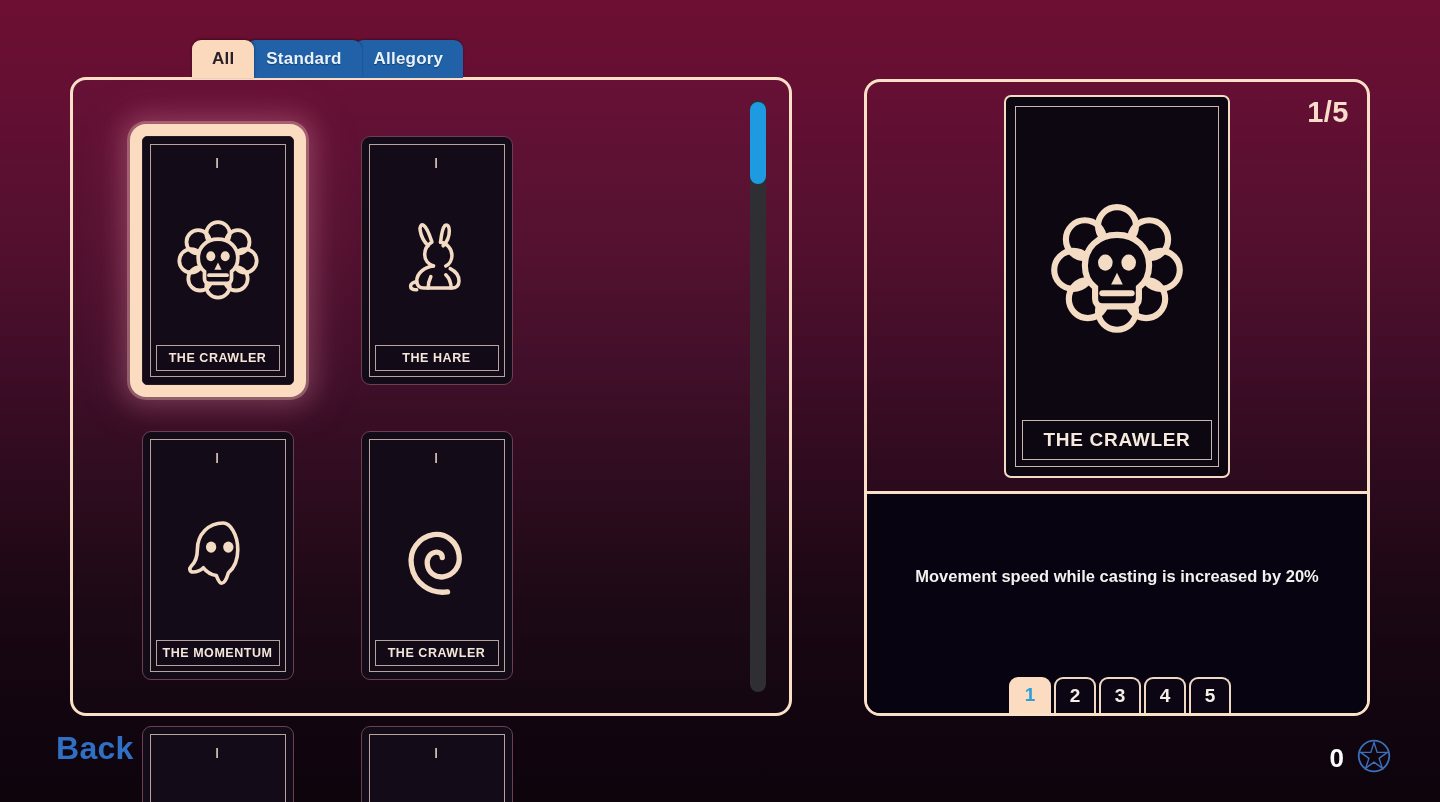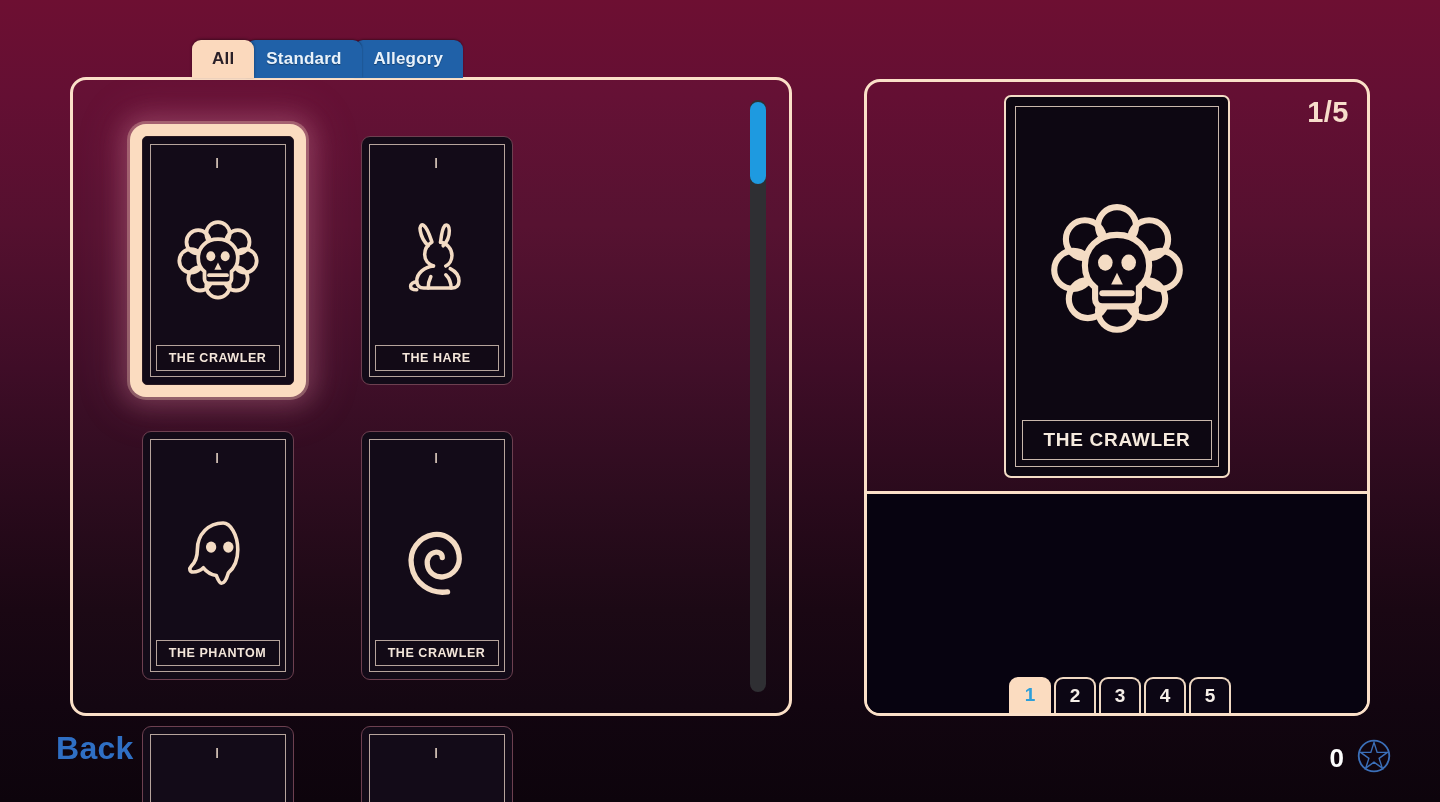--- a/index.html
+++ b/index.html
@@ -384,21 +384,21 @@
             <div class="card-inner">
               <div class="card-numeral">I</div>
               <div class="card-art">
                 <svg width="86" height="86" viewBox="0 0 100 100" fill="none" stroke="#f4dcc4" stroke-width="4.2" stroke-linejoin="round" stroke-linecap="round">
                   <path d="M56 14c-17 0-30 13-30 31 0 9-3 15-7 19-3 3-2 7 2 7 5 0 9-2 12-5 4 5 9 8 15 9 2 5 4 9 6 9 3 0 6-5 8-12 7-6 11-16 11-27 0-18-9-31-17-31z"></path>
                   <ellipse cx="42" cy="42" rx="6" ry="6.5" fill="#f4dcc4" stroke="none"></ellipse>
                   <ellipse cx="62" cy="42" rx="6" ry="6.5" fill="#f4dcc4" stroke="none"></ellipse>
                 </svg>
               </div>
               <div class="card-name-plate">
-                <span class="card-name">THE PHANTOM</span>
+                <span class="card-name">THE MOMENTUM</span>
               </div>
             </div>
           </div>
         </div>
       </div>
 
       <div class="grid-cell">
         <div class="card-slot">
           <div class="card">
             <div class="card-inner">
@@ -478,20 +478,21 @@
           <div class="detail-name-plate">
             <span class="detail-name">THE CRAWLER</span>
           </div>
         </div>
       </div>
     </div>
 
     <div class="detail-divider"></div>
 
     <div class="desc-box">
+      <div class="desc-text">Movement speed while casting is increased by 20%</div>
 
       <div class="level-tabs">
         <div class="level-tab on">
             <span>1</span>
           </div>
         <div class="level-tab off">
             <span>2</span>
           </div>
         <div class="level-tab off">
             <span>3</span>

